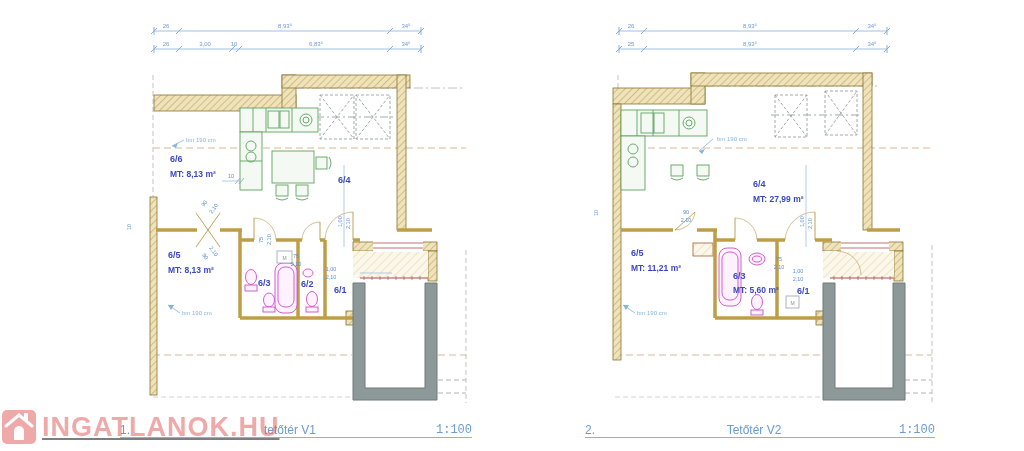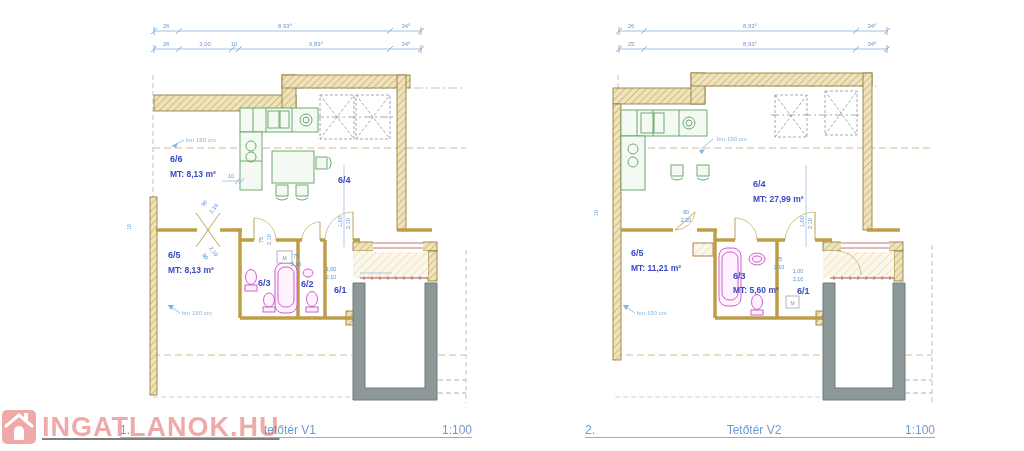--- a/index.html
+++ b/index.html
@@ -14,21 +14,21 @@
   .room-name{fill:#3b49c1;font-size:9px;font-weight:bold;}
   .room-area{fill:#3b49c1;font-size:8.5px;font-weight:bold;}
   .bm{fill:#85b4dc;font-size:6px;}
   .mlab{fill:#8a8f9a;font-size:5px;}
   .title-row{position:absolute;top:421px;height:16px;display:flex;align-items:flex-end;
              justify-content:space-between;color:#6b9bd2;font-size:12px;
              border-bottom:1px solid #8ab2dd;}
   #title1{left:120px;width:352px;}
   #title2{left:585px;width:350px;}
   .title-num{min-width:28px;text-align:left;}
-  .title-scale{min-width:40px;text-align:right;}
+  .title-scale{min-width:40px;text-align:right;font-family:Liberation Mono, monospace;}
   .watermark{position:absolute;left:2px;top:410px;display:flex;align-items:center;gap:6px;
              opacity:0.5;z-index:5;text-decoration:underline;}
   .watermark .wm-text{color:#e05555;font-size:27px;font-weight:bold;letter-spacing:1px;}
 </style>
 </head>
 <body>
 
 <svg id="plan1-svg" class="plan-svg" width="370" height="405" viewBox="0 0 370 405">
   <defs>
     <pattern id="hatchA" width="5" height="5" patternUnits="userSpaceOnUse" patternTransform="rotate(45)">

